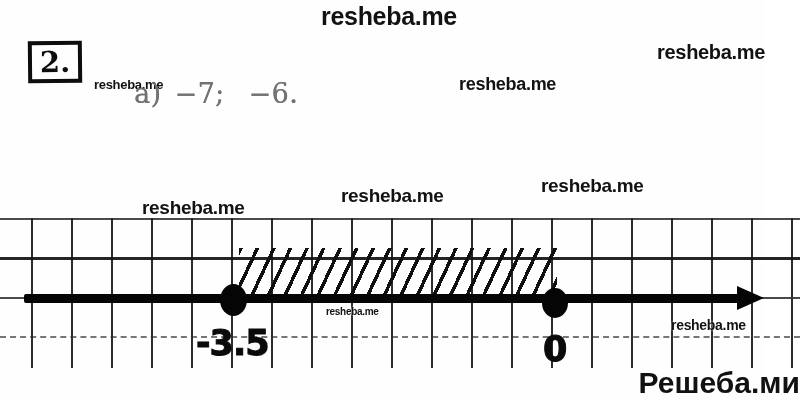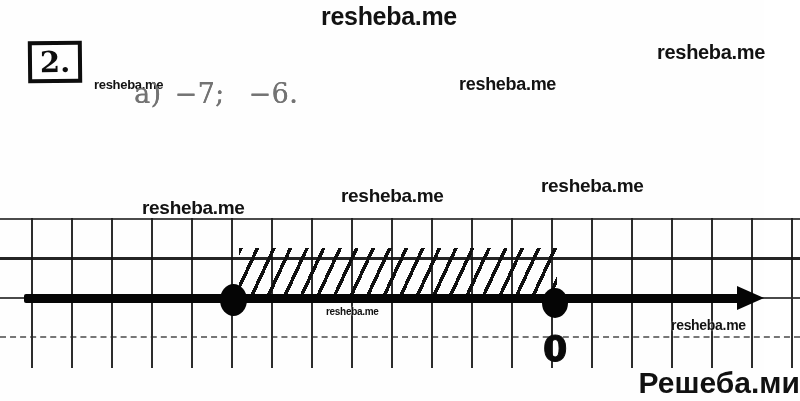--- a/index.html
+++ b/index.html
@@ -156,20 +156,21 @@
   <div class="grid">
     <div class="hline hline-top"></div>
     <div class="hatch"></div>
     <div class="hline hline-upper"></div>
     <div class="hline hline-axis-thin"></div>
     <div class="hline hline-lower"></div>
     <div class="axis-bar"></div>
     <div class="axis-arrow"></div>
     <div class="dot dot-left"></div>
     <div class="dot dot-right"></div>
+    <span class="pt-label pt-label-left">-3.5</span>
     <span class="pt-label pt-label-right">0</span>
     <span class="wm wm-grid-small" style="top:88px;left:326px;">resheba.me</span>
     <span class="wm wm-grid-right" style="top:99px;left:671px;">resheba.me</span>
   </div>
 
   <div class="footer">Решеба.ми</div>
 
 </div>
 
 </body></html>

